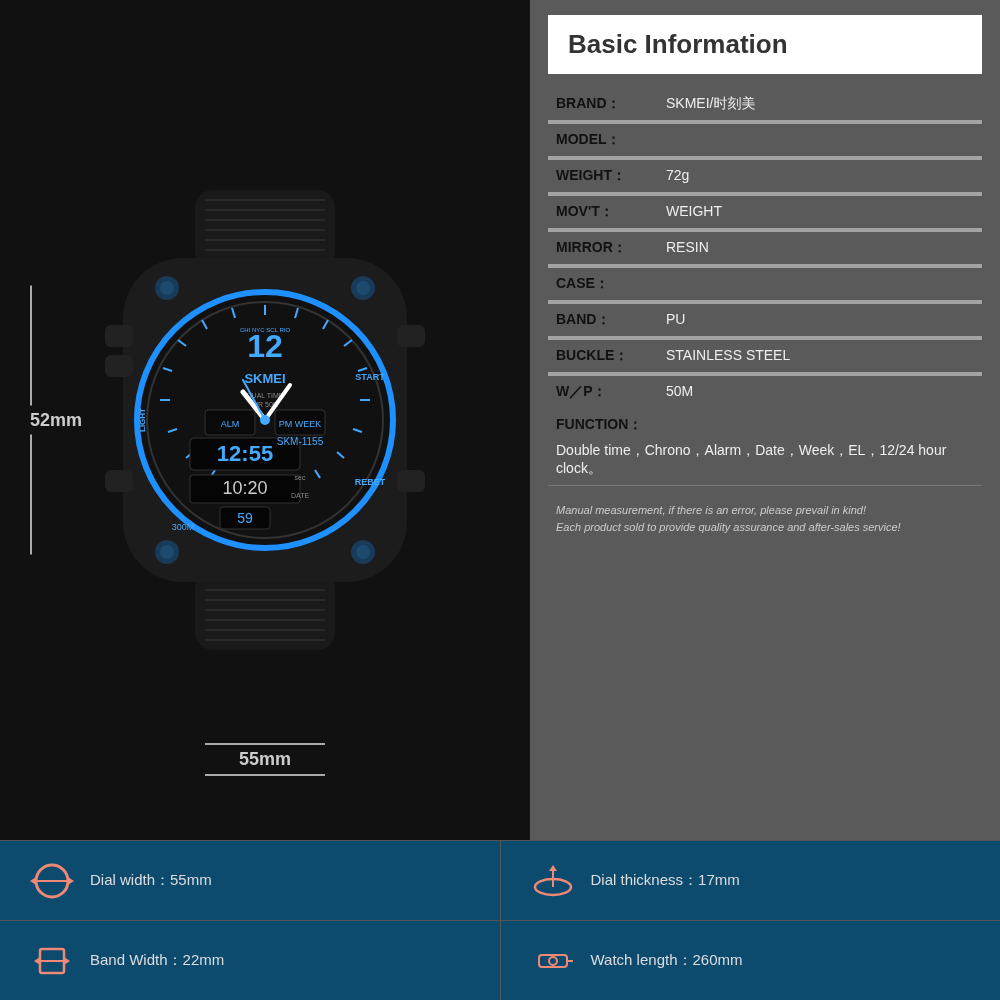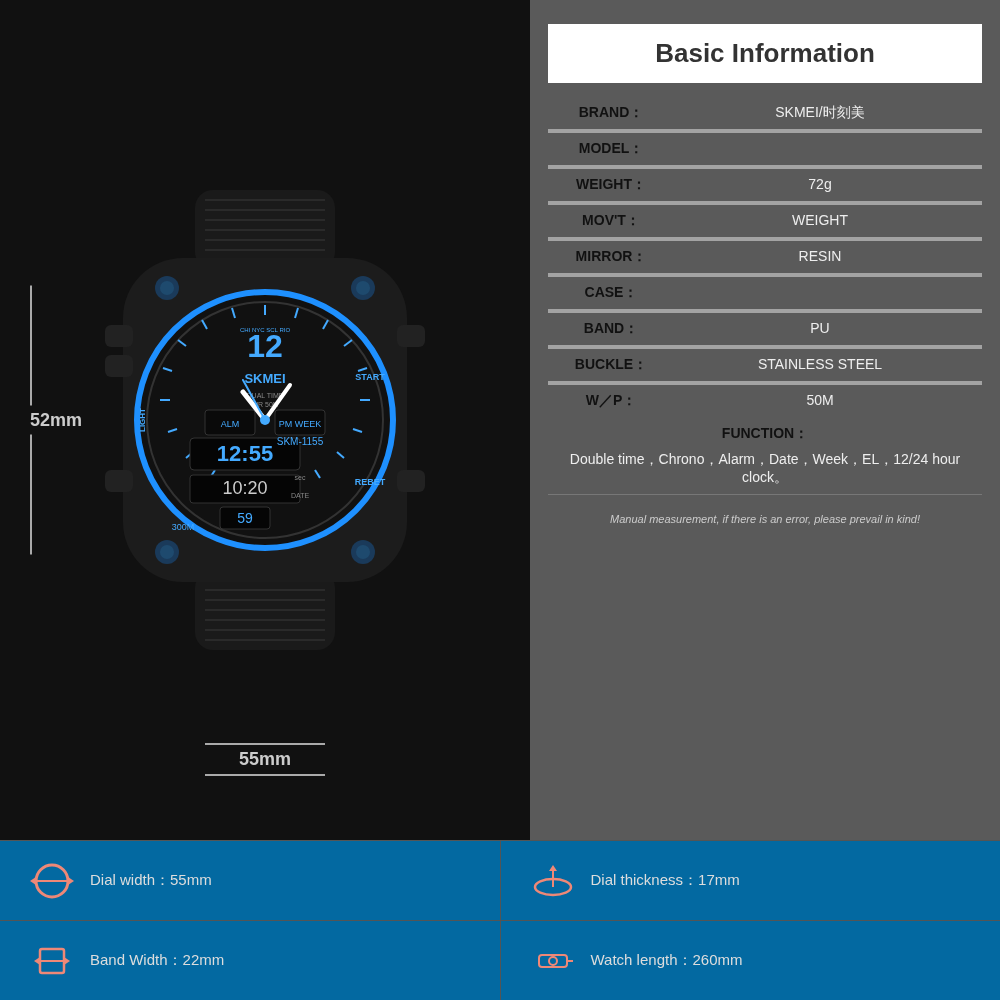--- a/index.html
+++ b/index.html
@@ -75,24 +75,23 @@
     .watch-illustration {
       width: 340px;
       height: 480px;
       position: relative;
     }
 
     
     .info-panel {
       flex: 1;
       background: #5a5a5a;
-      padding: 24px 18px;
+      padding: 15px 18px;
       display: flex;
       flex-direction: column;
-      text-align: center;
     }
 
     .info-header {
       background: white;
       padding: 14px 20px;
       margin-bottom: 14px;
     }
     .info-header h2 {
       font-size: 26px;
       font-weight: bold;
@@ -149,21 +148,21 @@
       padding: 6px 8px;
       color: #ccc;
       font-size: 11px;
       line-height: 1.5;
       font-style: italic;
     }
 
     
     .bottom-section {
       height: 160px;
-      background: #0369a1;
+      background: #0c4a6e;
       display: flex;
       flex-direction: column;
     }
 
     .spec-row {
       flex: 1;
       display: flex;
       border-top: 1px solid #555;
     }
 
@@ -377,20 +376,21 @@
             </div>
           </div>
 
         <div class="info-function-row">
           <span class="info-function-key">FUNCTION：</span>
           <div class="info-function-val">Double time，Chrono，Alarm，Date，Week，EL，12/24 hour clock。</div>
         </div>
 
         <div class="info-note">
           <div>Manual measurement, if there is an error, please prevail in kind!</div>
+          <div>Each product sold to provide quality assurance and after-sales service!</div>
         </div>
       </div>
     </div>
   </div>
 
   <div class="bottom-section">
     <div class="spec-row">
 
       <div class="spec-cell">
         <svg class="spec-icon" viewBox="0 0 44 44">

